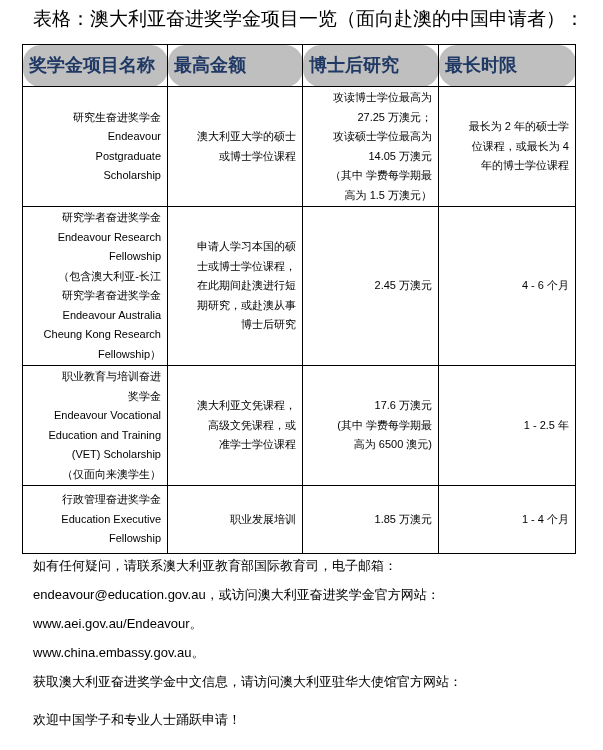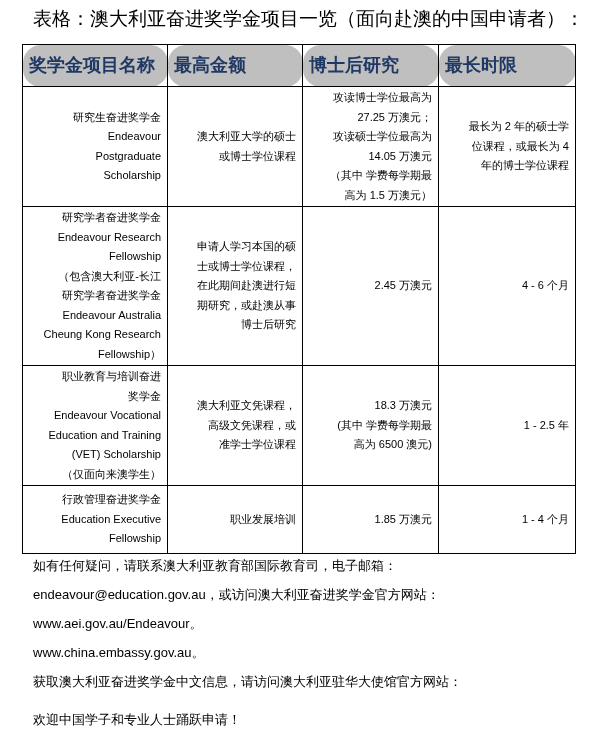--- a/index.html
+++ b/index.html
@@ -132,21 +132,21 @@
       <tr class="r3">
         <td>职业教育与培训奋进
 奖学金
 Endeavour Vocational
 Education and Training
 (VET) Scholarship
 （仅面向来澳学生）</td>
         <td>澳大利亚文凭课程，
 高级文凭课程，或
 准学士学位课程</td>
-        <td>18.3 万澳元
+        <td>17.6 万澳元
 (其中 学费每学期最
 高为 6500 澳元)</td>
         <td>1 - 2.5 年</td>
       </tr>
       <tr class="r4">
         <td>行政管理奋进奖学金
 Education Executive
 Fellowship</td>
         <td>职业发展培训</td>
         <td>1.85 万澳元</td>

